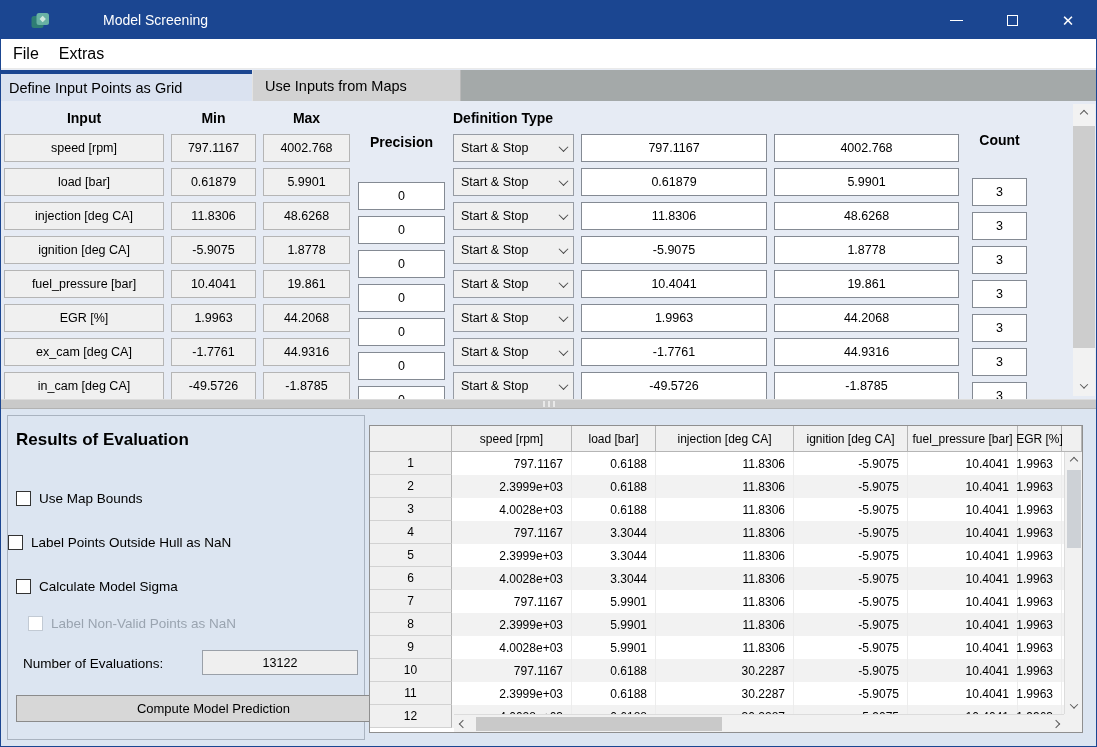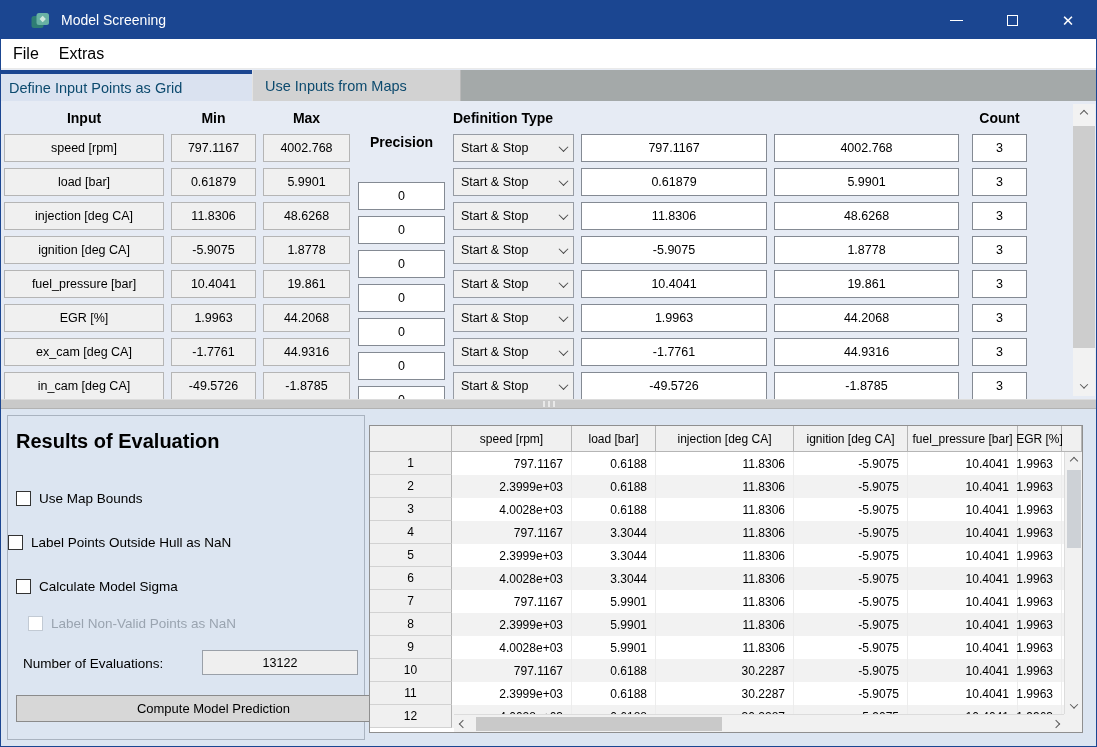--- a/index.html
+++ b/index.html
@@ -4,54 +4,54 @@
 <style>
   * { margin:0; padding:0; box-sizing:border-box; }
   html,body { background:#888; }
   body { font-family:"Liberation Sans", sans-serif; }
   .window{
     position:relative; width:1097px; height:747px; background:#e6ebf4;
     border:1px solid #1b4691; overflow:hidden;
   }
   
   .titlebar{ position:absolute; left:0; top:0; width:100%; height:38px; background:#1b4691;
-    display:flex; align-items:center; color:#fff; }
+    display:flex; align-items:center; color:#fff;gap:42px; }
   .app-icon{ margin-left:30px; width:20px; height:18px; display:flex; align-items:center; }
   .title-text{ margin-left:10px; font-size:14px; }
   .win-btns{ position:absolute; right:0; top:0; height:38px; display:flex; }
   .win-btn{ width:56px; height:38px; display:flex; align-items:center; justify-content:center; color:#fff; }
   .min-glyph{ width:13px; height:0; border-top:1.5px solid #fff; display:inline-block;}
   .max-glyph{ width:11px; height:11px; border:1.2px solid #fff; display:inline-block;}
   .close-glyph{ font-size:15px; line-height:15px; }
   
   .menubar{ position:absolute; left:0; top:38px; width:100%; height:30px; background:#fff;
     display:flex; align-items:center; border-bottom:1px solid #eaeaea;}
   .menu-item{ padding:0 10px; font-size:16px; color:#000; }
   .menu-item:first-child{ margin-left:2px; }
   
   .tabbar{ position:absolute; left:0; top:69px; width:100%; height:31px; background:#a4a9a9; display:flex; }
-  .tab{ height:31px; display:flex; align-items:center; font-size:14.5px; color:#0c4a6e;
+  .tab{ height:31px; display:flex; align-items:center; font-size:14.5px; color:#000000;
     background:#d2d2d2; border-right:1px solid #b9b9b9; border-left:1px solid #e3e3e3; padding:0 12px; }
   .tab.active{ background:#dae2f0; border-top:4px solid #1b4691; border-left:none;
      border-right:none; width:251px; padding-left:8px; }
   .tab.t2{ width:252px; } .tab.t3{ width:209px; }
   
   .grid-panel{ position:absolute; left:0; top:100px; width:100%; height:298px; background:#e6ebf4; }
   .grid-hdr{ display:flex; height:33px; align-items:center; font-weight:bold; font-size:14px; }
   .grid-row{ display:flex; height:28px; margin-bottom:6px; }
   .cell{ display:flex; align-items:center; justify-content:center; font-size:12.5px; height:28px; white-space:nowrap; }
   .hcell{ display:flex; align-items:center; justify-content:center; white-space:nowrap; }
   .c-input{ width:160px; margin-left:3px; }
   .c-min  { width:85px;  margin-left:7px; }
   .c-max  { width:87px;  margin-left:7px; }
   .c-prec { width:87px;  margin-left:8px;margin-top:48px; }
   .c-def  { width:121px; margin-left:8px; }
   .c-start{ width:186px; margin-left:7px; }
   .c-stop { width:185px; margin-left:7px; }
-  .c-count{ width:55px;  margin-left:13px; }
+  .c-count{ width:55px;  margin-left:13px;margin-top:44px; }
   .hdr-def{ justify-content:flex-start; }
   .gray{ background:#f0f0f0; border:1px solid #b5b5b5; }
   .white{ background:#fff; border:1px solid #848a93; }
   .combo{ background:#f0f0f0; border:1px solid #979ca4; justify-content:space-between; padding:0 6px 0 7px; }
   .chev{ display:inline-block; width:7px; height:7px; border:solid #4a4a4a; border-width:0 1.4px 1.4px 0; }
   .chev.down{ transform:rotate(45deg) translate(-1px,-1px); }
   .chev.up{ transform:rotate(-135deg); }
   .chev.left{ transform:rotate(135deg); }
   .chev.right{ transform:rotate(-45deg); }
   
@@ -59,21 +59,21 @@
   .vscroll .sb-btn{ position:absolute; left:0; width:22px; height:20px; display:flex; align-items:center; justify-content:center; }
   .vscroll .sb-up{ top:0; } .vscroll .sb-down{ bottom:0; }
   .vscroll .sb-thumb{ position:absolute; left:0; top:22px; width:22px; height:222px; background:#cdcdcd; }
   
   .splitter{ position:absolute; left:0; top:398px; width:100%; height:10px; background:#c9c9c9;
     border-top:1px solid #dcdcdc; border-bottom:1px solid #b2b2b2; display:flex; align-items:center; justify-content:center; gap:3px;}
   .splitter i{ width:2px; height:6px; background:#e9e9e9; display:inline-block; }
   
   .bottom{ position:absolute; left:0; top:408px; width:100%; height:337px; background:#dce5f1; }
   .left-group{ position:absolute; left:6px; top:6px; width:358px; height:325px; border:1px solid #a9b3c0; }
-  .rheading{ position:absolute; left:8px; top:14px; font-size:20px; font-weight:bold; color:#000; }
+  .rheading{ position:absolute; left:8px; top:14px; font-size:17px; font-weight:bold; color:#000; }
   .cbrow{ position:absolute; display:flex; align-items:center; font-size:13.5px; color:#000; }
   .cbox{ width:15px; height:15px; background:#fff; border:1.4px solid #333; margin-right:8px; flex:none; }
   .cbrow.disabled{ color:#9aa4b0; }
   .cbrow.disabled .cbox{ border-color:#c2cad4; }
   .evals-label{ position:absolute; left:15px; top:240px; font-size:13.5px; }
   .evals-field{ position:absolute; left:194px; top:234px; width:156px; height:25px; background:#efefef;
     border:1px solid #9aa0a8; display:flex; align-items:center; justify-content:center; font-size:12.5px; }
   .compute-btn{ position:absolute; left:8px; top:279px; width:395px; height:27px; background:#d7d7d7;
     border:1px solid #8b8b8b; display:flex; align-items:center; justify-content:center; font-size:13px; }
   

